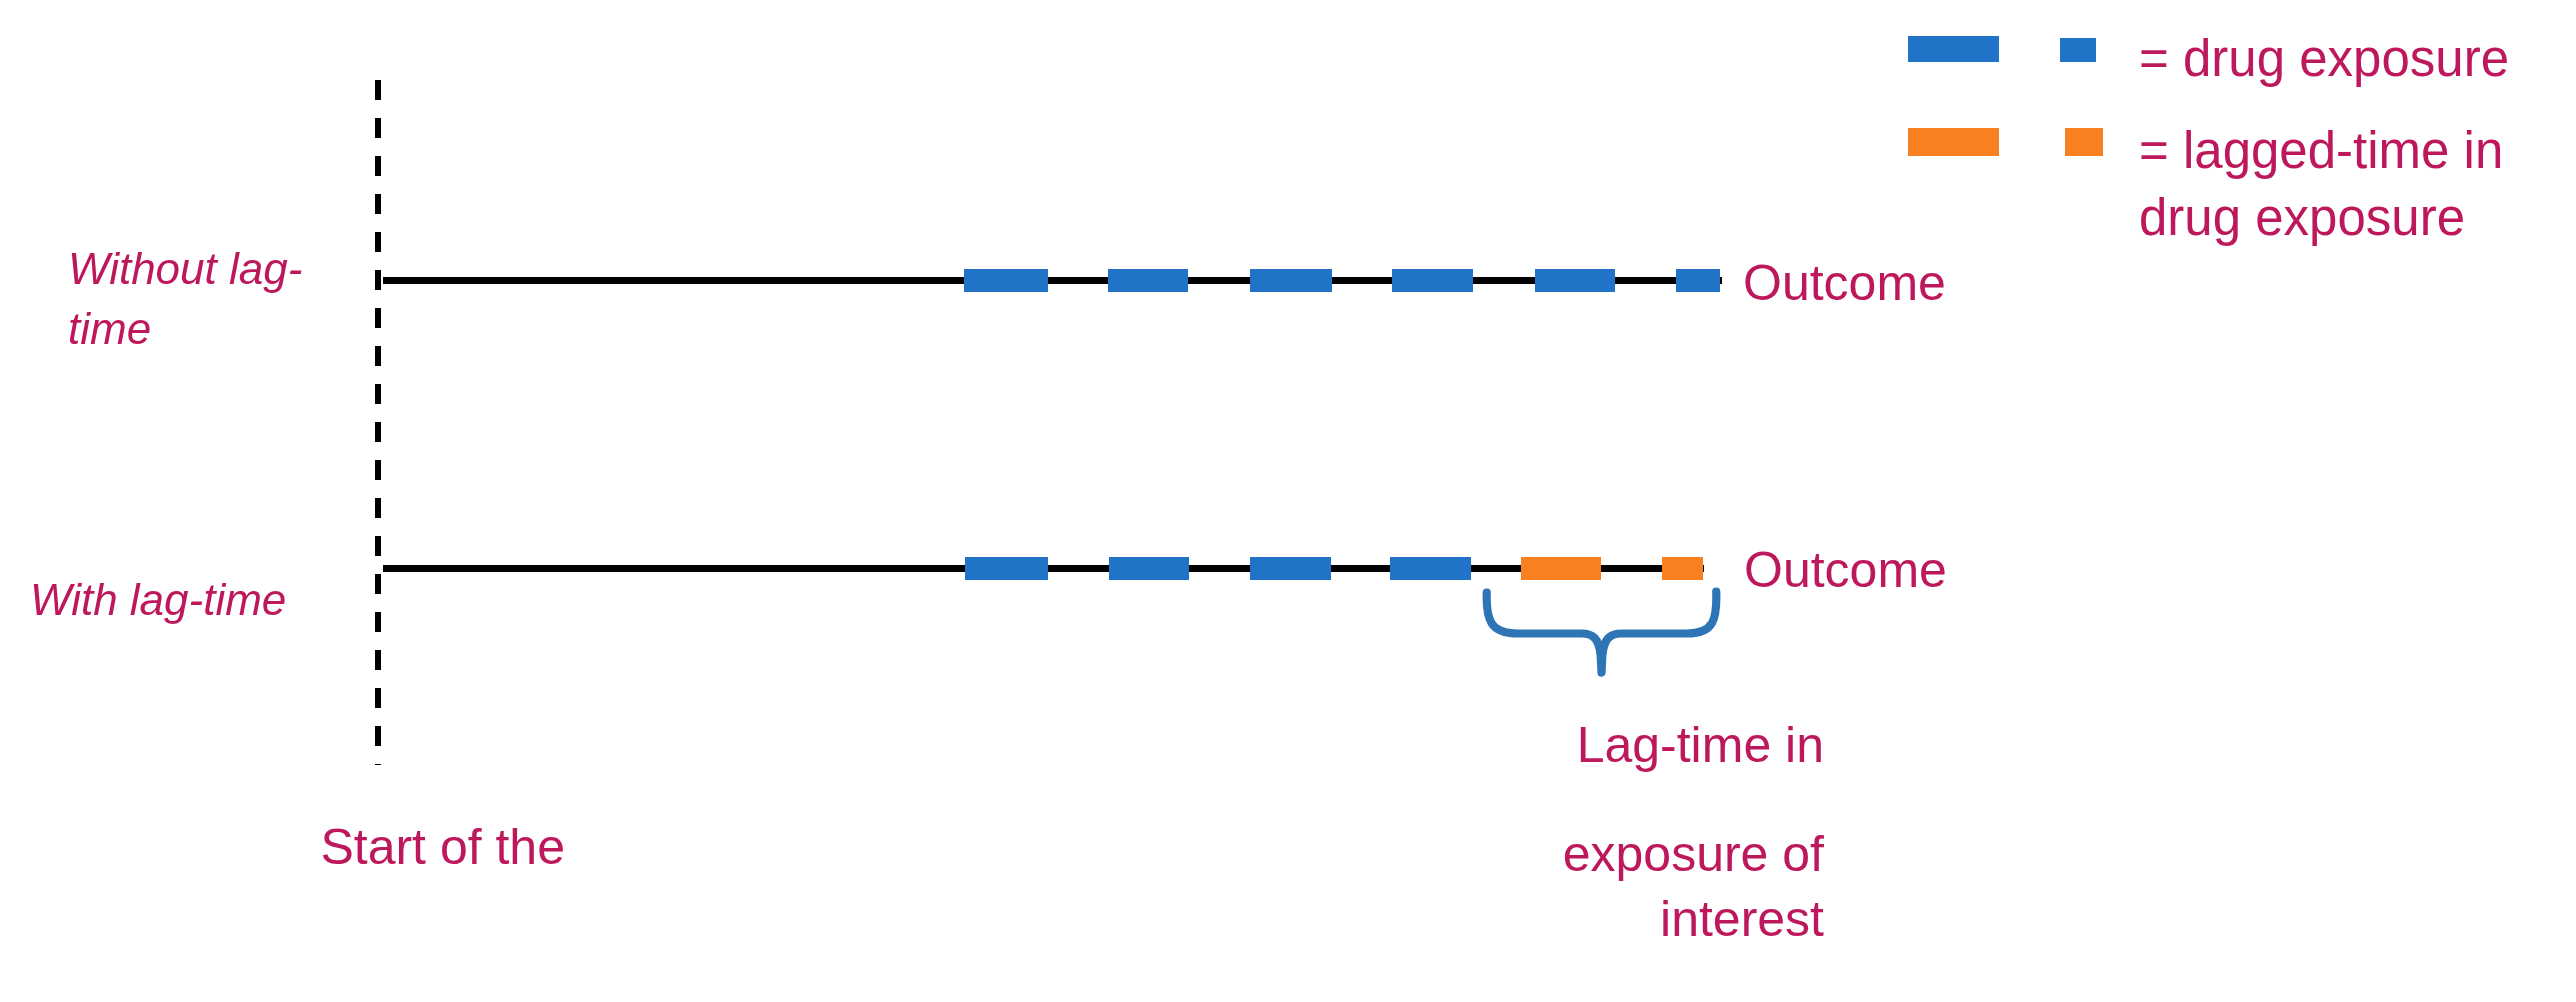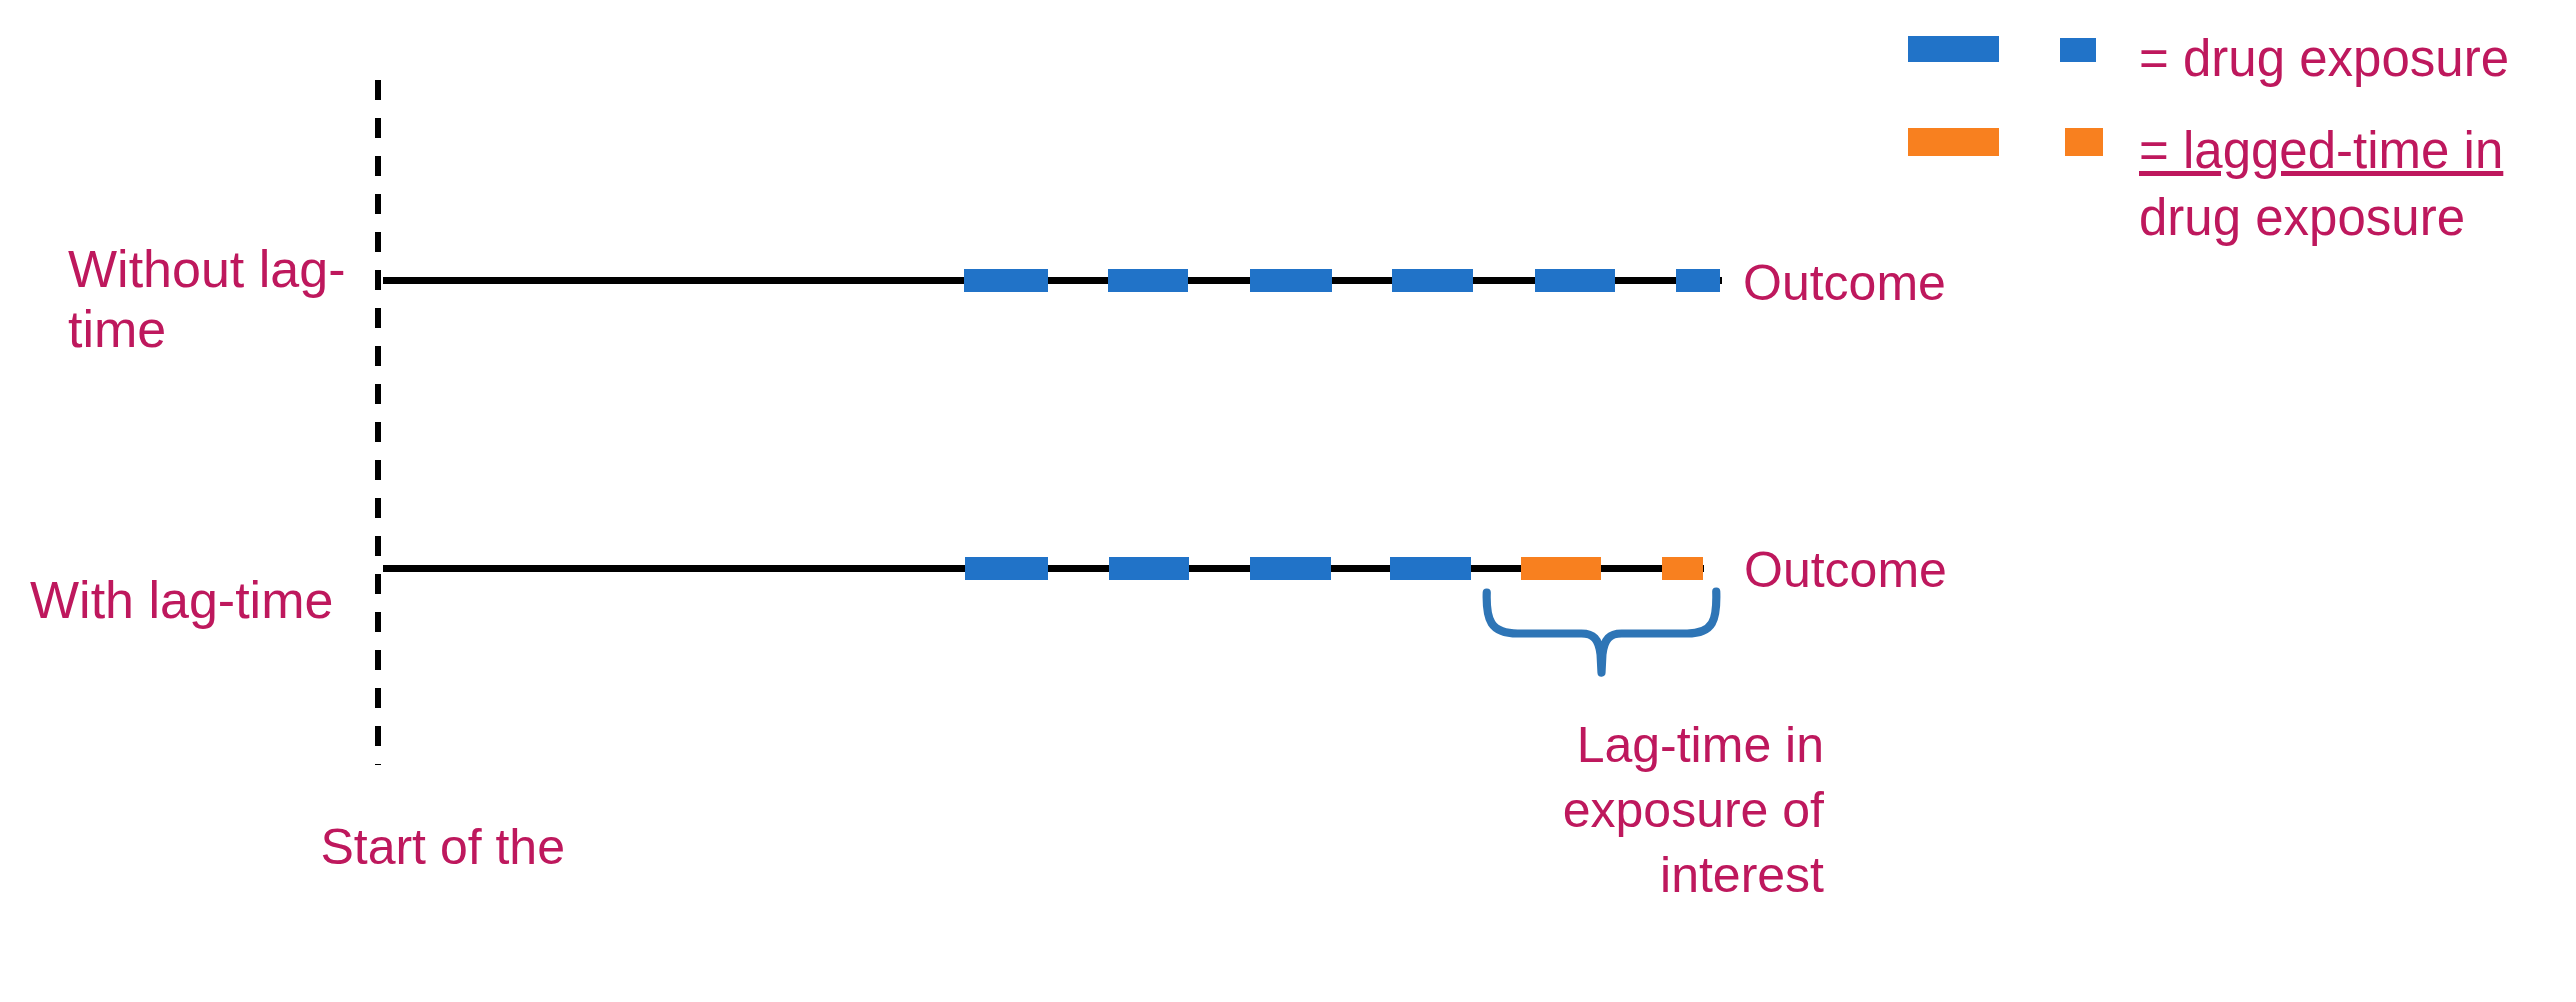--- a/index.html
+++ b/index.html
@@ -1,21 +1,21 @@
 <!DOCTYPE html>
 <html style="--blue: #2173C8; --orange: #F8801F; --line: #000000;font-size:14.6px"><head>
 <meta charset="utf-8">
 <style>
   html,body{margin:0;padding:0;background:#ffffff;}
   .canvas{
     position:relative;width:2576px;height:1003px;background:#ffffff;overflow:hidden;
     font-family:"Liberation Sans","DejaVu Sans",sans-serif;color:#000;
   }
   .txt{position:absolute;white-space:pre;color:#be185d;}
-  .row-label{font-size:52px;line-height:60px;}
+  .row-label{font-size:44px;line-height:60px;font-style:italic;}
   .outcome{font-size:50px;line-height:60px;}
   .center-block{text-align:right;white-space:normal;}
   .annotation{font-size:50px;line-height:65px;}
   .start-label{font-size:50px;line-height:66px;}
   .legend-text{font-size:51px;line-height:51px;}
   .legend-text2{font-size:51px;line-height:67px;}
   .dashed-line{
     position:absolute;left:375px;top:80px;width:6.4px;height:685px;
     background:repeating-linear-gradient(to bottom,#000 0 20px,transparent 20px 38px);
   }
@@ -42,36 +42,36 @@
   <div></div>
   <div class="txt row-label" style="left:30px;top:570px;">With lag-time</div>
   <div class="txt outcome" style="left:1744px;top:540px;">Outcome</div>
 
   <svg class="brace" width="255" height="97" viewBox="0 0 280 106">
     <path id="brace-path" d="M 14 8 C 13 38, 18 53, 48 53 L 118 53 C 131 53, 137 59, 139 76 L 140 96 L 141 76 C 143 59, 149 53, 162 53 L 234 53 C 263 53, 267 38, 266 7" fill="none" stroke="#2E75B6" stroke-width="9" stroke-linecap="round" stroke-linejoin="round"></path>
   </svg>
 
   <div class="txt annotation center-block" style="left:1387px;top:713px;width:437px;">
       <span style="display:block;">Lag-time in</span>
-      <span style="display:block;">exposure of</span>
+      <span style="display:block;margin-top:44px;">exposure of</span>
       <span style="display:block;">interest</span>
     </div>
 
   <div class="txt start-label center-block" style="left:201px;top:814px;width:364px;">
       <span style="display:block;">Start of the</span>
     </div>
 
   <div>
     <div class="swatch blue" style="left:1908px;top:36px;width:91px;height:26.4px;"></div>
     <div class="swatch blue" style="left:2060px;top:38px;width:36px;height:24px;"></div>
     <div class="txt legend-text" style="left:2139px;top:33px;">= drug exposure</div>
 
     <div class="swatch orange" style="left:1908px;top:128px;width:91px;height:28px;"></div>
     <div class="swatch orange" style="left:2065px;top:128px;width:38px;height:28px;"></div>
-    <div class="txt legend-text2" style="left:2139px;top:117px;"><span style="display:block;text-decoration:underline;">= lagged-time in</span><span style="display:block;">drug exposure</span></div>
+    <div class="txt legend-text2" style="left:2139px;top:117px;"><span style="display:block;">= lagged-time in</span><span style="display:block;">drug exposure</span></div>
   </div>
 
 <div class="tl-line" style="left: 383px; top: 277px; width: 1339px;"></div>
     <div class="seg blue" style="left: 964px; top: 269px; width: 84px;"></div>
     <div class="seg blue" style="left: 1108px; top: 269px; width: 80px;"></div>
     <div class="seg blue" style="left: 1250px; top: 269px; width: 82px;"></div>
     <div class="seg blue" style="left: 1392px; top: 269px; width: 81px;"></div>
     <div class="seg blue" style="left: 1535px; top: 269px; width: 80px;"></div>
     <div class="seg blue" style="left: 1676px; top: 269px; width: 44px;"></div>
     <div class="tl-line" style="left: 383px; top: 565px; width: 1321px;"></div>

